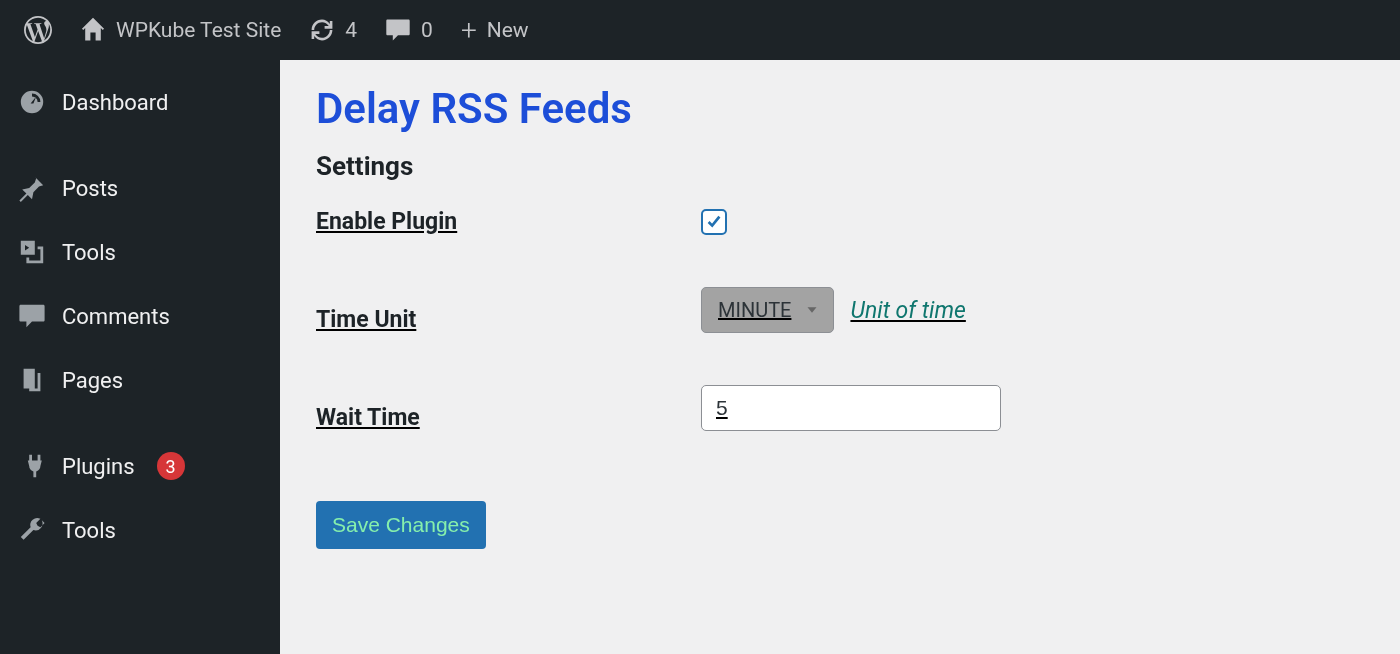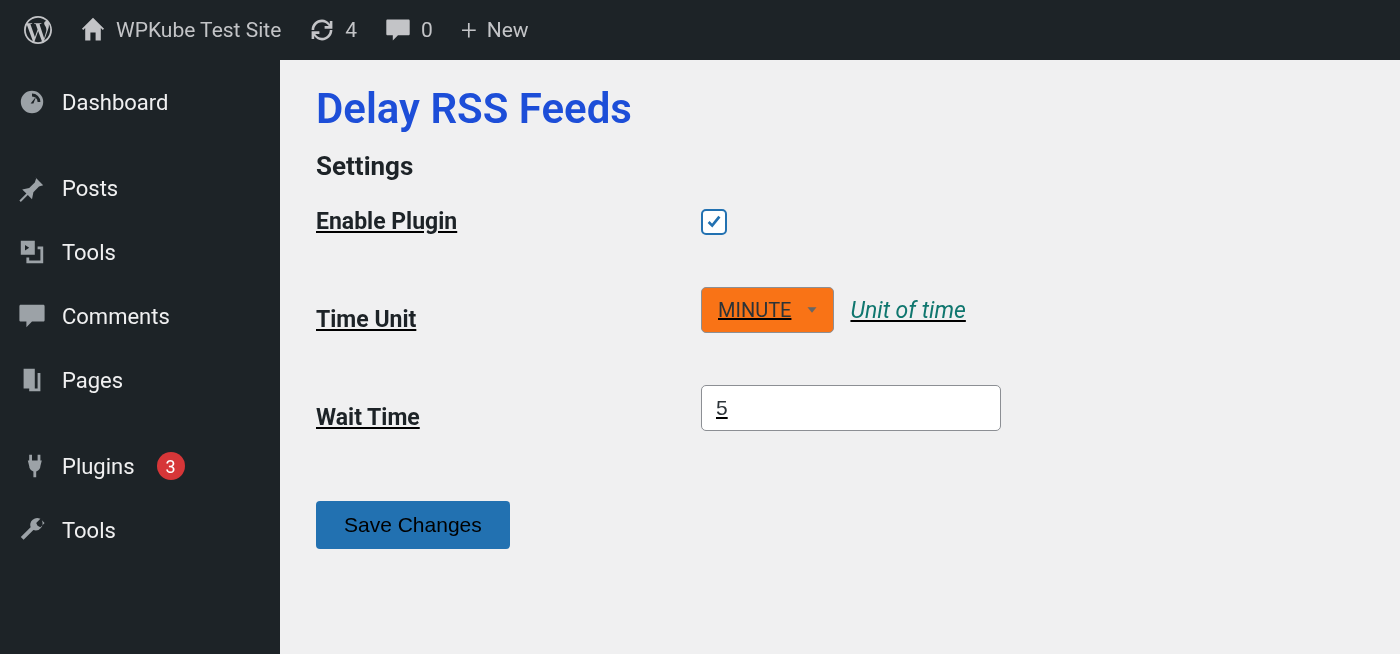--- a/index.html
+++ b/index.html
@@ -28,28 +28,28 @@
 h2 { font-size: 26px; font-weight: 700; color: #1d2327; margin-bottom: 27px; }
 
 .form-table { width: 100%; }
 .form-row { display: flex; align-items: flex-end; margin-bottom: 52px; text-decoration: underline; }
 .form-label { width: 385px; font-size: 23px; font-weight: 700; color: #1d2327; }
 .form-control { display: flex; align-items: center; gap: 16px; }
 
 .checkbox { width: 26px; height: 26px; border: 2px solid #2271b1; border-radius: 5px; background: #fff; display: inline-flex; align-items: center; justify-content: center; cursor: pointer; }
 .checkbox svg { width: 18px; height: 18px; stroke: #2271b1; stroke-width: 3; fill: none; }
 
-.select { border: 1px solid #8c8f94; border-radius: 5px; background: #f97316; padding: 10px 42px 10px 16px; font-size: 20px; color: #2c3338; position: relative; cursor: pointer; display: inline-flex; align-items: center; }
+.select { border: 1px solid #8c8f94; border-radius: 5px; background: #a3a3a3; padding: 10px 42px 10px 16px; font-size: 20px; color: #2c3338; position: relative; cursor: pointer; display: inline-flex; align-items: center; }
 .select .chev { position: absolute; right: 12px; width: 18px; height: 18px; fill: #666; }
 
 .hint { font-style: italic; color: #0f766e; font-size: 23px; }
 
 .text-input { border: 1px solid #8c8f94; border-radius: 5px; background: #fff; padding: 10px 14px; font-size: 21px; color: #2c3338; width: 300px; }
 
-.save-btn { background: #2271b1; color: #000000; border: none; border-radius: 4px; padding: 12px 28px; font-size: 21px; cursor: pointer; margin-top: 18px; }
+.save-btn { background: #2271b1; color: #86efac; border: none; border-radius: 4px; padding: 12px 16px; font-size: 21px; cursor: pointer; margin-top: 18px; }
 </style>
 </head>
 <body>
 
 <div class="admin-bar">
   <div class="admin-bar-item">
     <svg class="wp-logo" viewBox="0 0 20 20">
         <path d="M10 0C4.5 0 0 4.5 0 10s4.5 10 10 10 10-4.5 10-10S15.5 0 10 0zM1.3 10c0-1.2.3-2.4.8-3.5l4.2 11.4C3.4 16.5 1.3 13.5 1.3 10zm8.7 8.7c-.9 0-1.7-.1-2.5-.4l2.6-7.6 2.7 7.3c0 .1 0 .1.1.1-.9.4-1.9.6-2.9.6zm1.2-12.8c.5 0 1-.1 1-.1.5 0 .4-.7-.1-.7 0 0-1.4.1-2.3.1-.8 0-2.2-.1-2.2-.1-.5 0-.5.7-.1.7 0 0 .4.1.9.1l1.3 3.7L7.8 15l-3.2-9.1c.5 0 1-.1 1-.1.5 0 .4-.7-.1-.7 0 0-1.4.1-2.3.1H2.6C4.2 2.8 6.9 1.3 10 1.3c2.3 0 4.4.9 6 2.3h-.1c-.9 0-1.5.8-1.5 1.6 0 .7.4 1.3.9 2.1.3.6.7 1.4.7 2.5 0 .8-.3 1.9-.7 3.1l-.9 3-3.2-9.6zm3.2 11.6l2.7-7.7c.5-1.2.7-2.2.7-3.1 0-.3 0-.6-.1-.9 1 1.8 1.1 3.4 1 4.1 0 3.3-1.8 6.2-4.3 7.6z"></path>
       </svg>
   </div>

